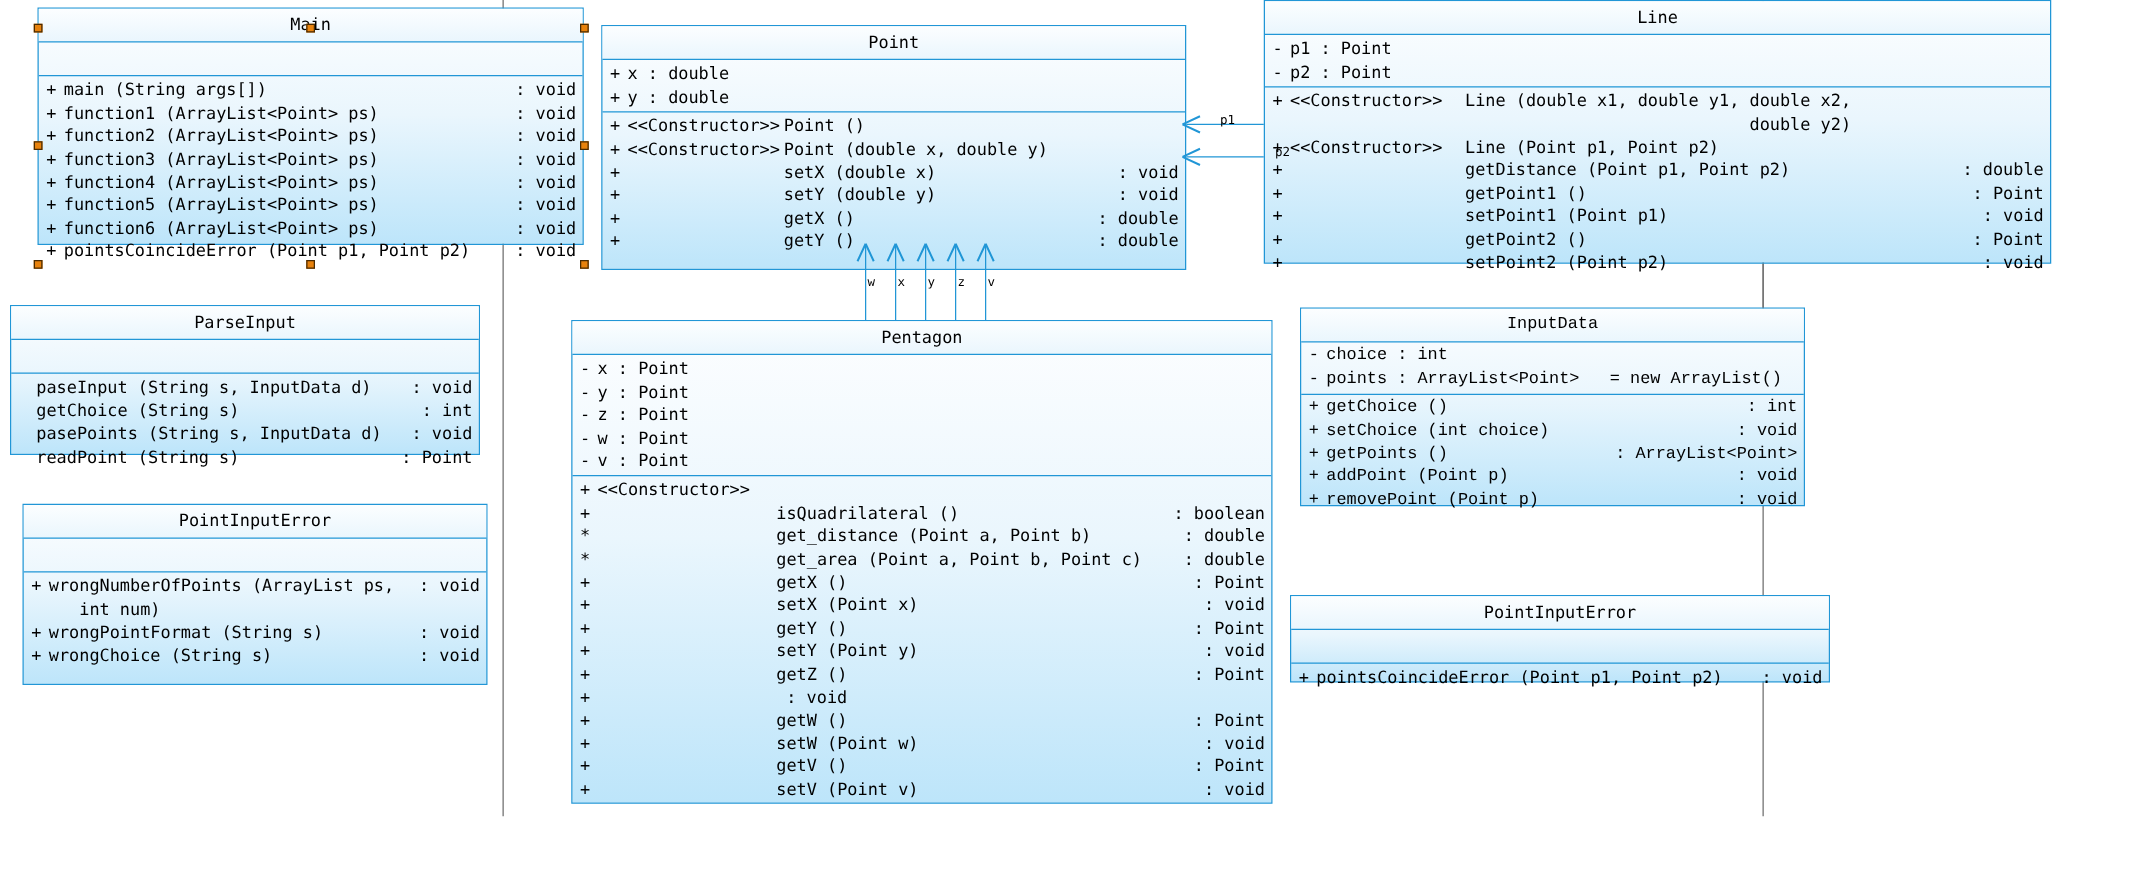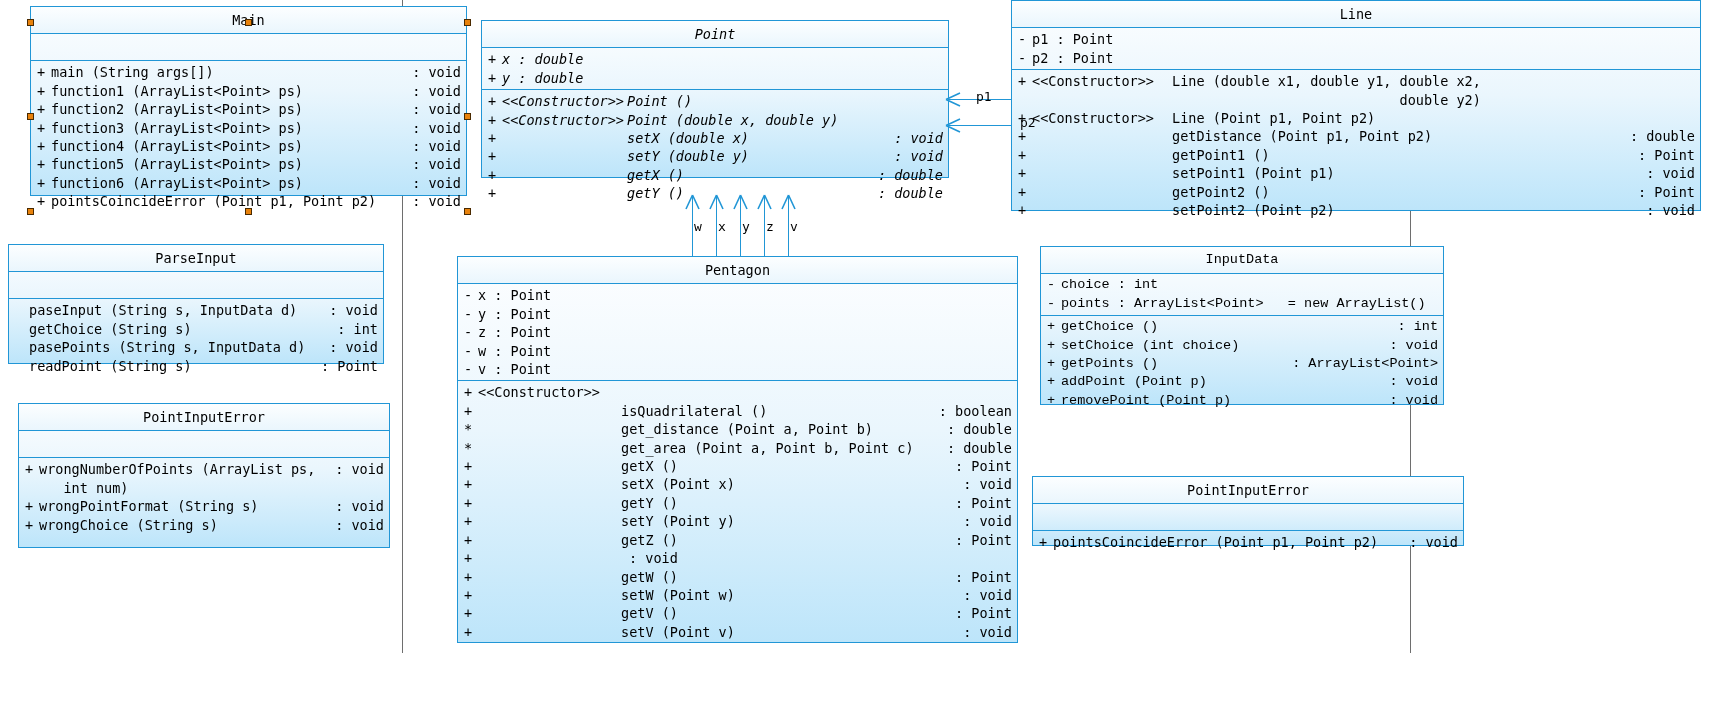--- a/index.html
+++ b/index.html
@@ -48,21 +48,21 @@
   .sig{flex:1 1 auto;white-space:pre;}
   .ret{flex:0 0 auto;white-space:pre;padding-left:8px;}
 
   
   .ln{position:absolute;background:#2196d6;}
   .ln-h{height:1px;}
   .ln-v{width:1px;}
   .ln-gray{background:#6e6e6e;}
   .lbl{
     position:absolute;
-    font-size:13px;
+    font-size:10px;
     line-height:14px;
     color:#000;
     background:transparent;
     white-space:pre;
   }
   .arrow{position:absolute;}
 
   
   .handle{
     position:absolute;
@@ -97,37 +97,37 @@
 
   <div class="handle" style="left:27px;top:19px;"></div>
   <div class="handle" style="left:245px;top:19px;"></div>
   <div class="handle" style="left:464px;top:19px;"></div>
   <div class="handle" style="left:27px;top:113px;"></div>
   <div class="handle" style="left:464px;top:113px;"></div>
   <div class="handle" style="left:27px;top:208px;"></div>
   <div class="handle" style="left:245px;top:208px;"></div>
   <div class="handle" style="left:464px;top:208px;"></div>
 
-  <div class="cls" id="cls-point" style="left:481px;top:20px;width:468px;height:158px;font-style:italic;">
+  <div class="cls" id="cls-point" style="left:481px;top:20px;width:468px;height:196px;">
     <div class="cls-name">Point</div>
     <div class="cls-attrs">
         <div class="row"><span class="vis">+</span><span class="sig">x : double</span></div>
         <div class="row"><span class="vis">+</span><span class="sig">y : double</span></div>
       </div>
     <div class="cls-ops">
         <div class="row"><span class="vis">+</span><span style="flex: 0 0 125px; white-space: pre;">&lt;&lt;Constructor&gt;&gt;</span><span class="sig">Point ()</span></div>
         <div class="row"><span class="vis">+</span><span style="flex: 0 0 125px; white-space: pre;">&lt;&lt;Constructor&gt;&gt;</span><span class="sig">Point (double x, double y)</span></div>
         <div class="row"><span class="vis">+</span><span style="flex: 0 0 125px; white-space: pre;"></span><span class="sig">setX (double x)</span><span class="ret">: void</span></div>
         <div class="row"><span class="vis">+</span><span style="flex: 0 0 125px; white-space: pre;"></span><span class="sig">setY (double y)</span><span class="ret">: void</span></div>
         <div class="row"><span class="vis">+</span><span style="flex: 0 0 125px; white-space: pre;"></span><span class="sig">getX ()</span><span class="ret">: double</span></div>
         <div class="row"><span class="vis">+</span><span style="flex: 0 0 125px; white-space: pre;"></span><span class="sig">getY ()</span><span class="ret">: double</span></div>
       </div>
   </div>
 
-  <div class="cls" id="cls-line" style="left:1011px;top:0px;width:690px;height:211px;">
+  <div class="cls" id="cls-line" style="left:1011px;top:0px;width:630px;height:211px;">
     <div class="cls-name">Line</div>
     <div class="cls-attrs">
         <div class="row"><span class="vis">-</span><span class="sig">p1 : Point</span></div>
         <div class="row"><span class="vis">-</span><span class="sig">p2 : Point</span></div>
       </div>
     <div class="cls-ops">
         <div class="row"><span class="vis">+</span><span style="flex: 0 0 140px; white-space: pre;">&lt;&lt;Constructor&gt;&gt;</span><span class="sig">Line (double x1, double y1, double x2,
                             double y2)</span></div>
         <div class="row"><span class="vis">+</span><span style="flex: 0 0 140px; white-space: pre;">&lt;&lt;Constructor&gt;&gt;</span><span class="sig">Line (Point p1, Point p2)</span></div>
         <div class="row"><span class="vis">+</span><span style="flex: 0 0 140px; white-space: pre;"></span><span class="sig">getDistance (Point p1, Point p2)</span><span class="ret">: double</span></div>

